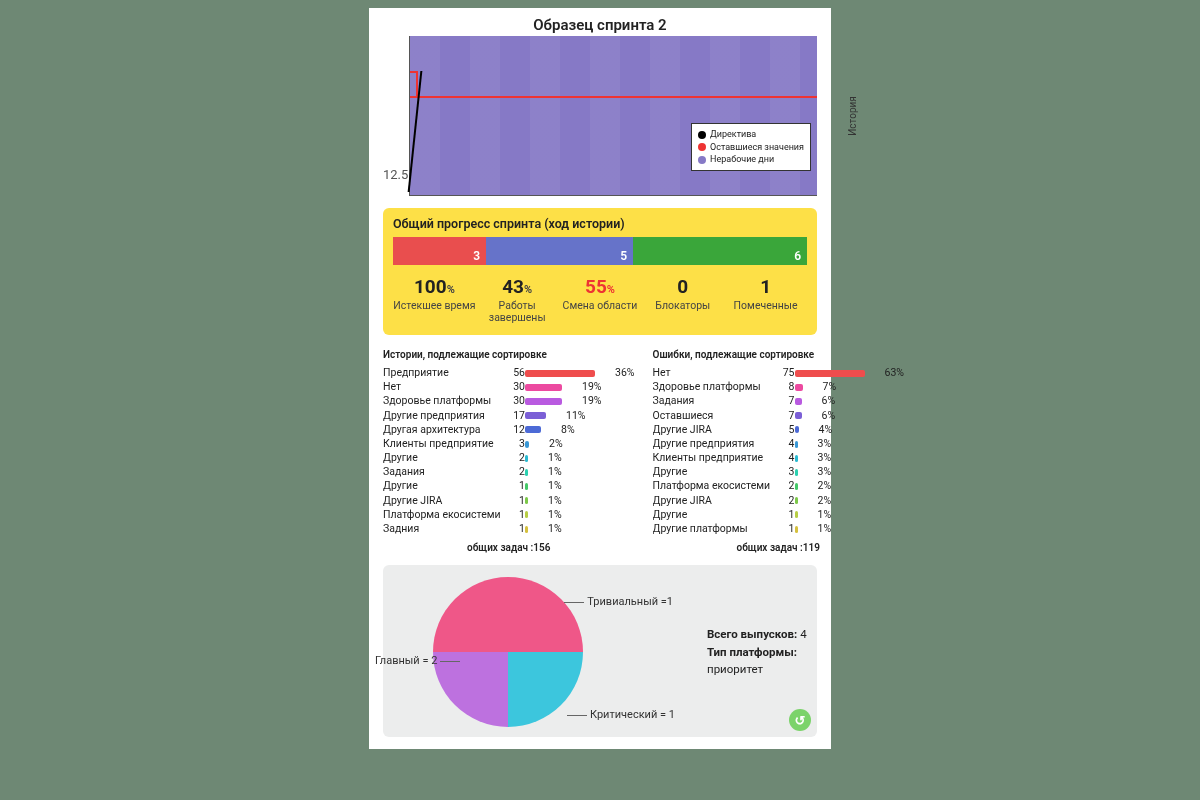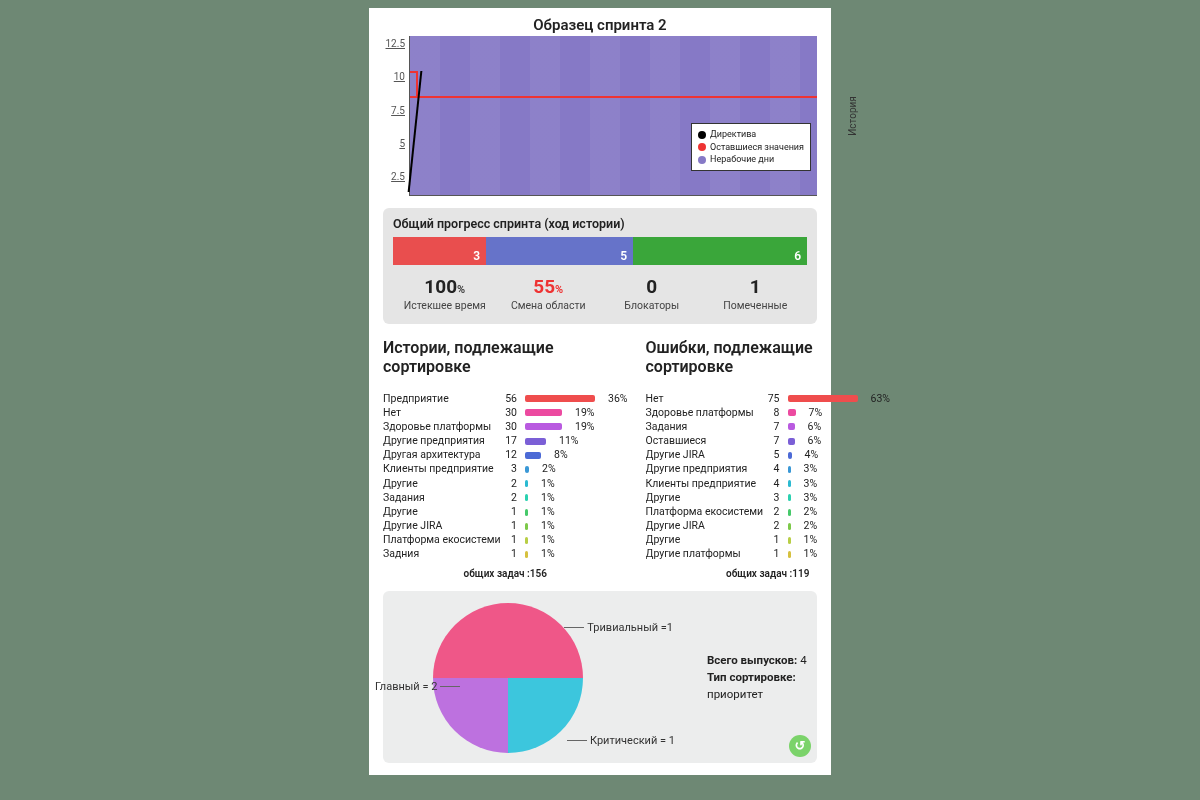--- a/index.html
+++ b/index.html
@@ -18,64 +18,64 @@
   }
   .card {
     width: 462px;
     background: #fff;
     padding: 8px 14px 12px 14px;
   }
 
   
   .bd-title { text-align: center; font-weight: 600; font-size: 15px; margin-bottom: 2px; }
   .bd-wrap { position: relative; height: 160px; display: flex; }
-  .bd-yaxis { width: 26px; display: flex; flex-direction: column; justify-content: space-between; align-items: flex-end; padding: 2px 4px 14px 0; font-size: 10px; color: #555; text-decoration: underline; }
+  .bd-yaxis { width: 26px; display: flex; flex-direction: row; justify-content: space-between; align-items: flex-end; padding: 2px 4px 14px 0; font-size: 13px; color: #555; }
   .bd-plot { flex: 1; position: relative; border-left: 1px solid #555; border-bottom: 1px solid #555; background: #8679c6; background: linear-gradient(0deg,#8679c6,#8679c6); }
   .bd-plot::before { 
     content:""; position:absolute; inset:0;
     background: repeating-linear-gradient(90deg, rgba(255,255,255,0.06) 0 30px, rgba(255,255,255,0) 30px 60px);
   }
   .bd-red { position:absolute; left:0; right:0; top:38%; height:2px; background:#e33; }
   .bd-black { position:absolute; left:4px; top:22%; width:2px; height:76%; background:#000; transform: skewX(-6deg); }
   .bd-red-start { position:absolute; left:0; top:22%; width:6px; height:2px; background:#e33; }
   .bd-red-drop { position:absolute; left:6px; top:22%; width:2px; height:16%; background:#e33; }
   .bd-legend { position:absolute; right:6px; bottom:24px; background:#fff; border:1px solid #333; padding:4px 6px; font-size:9px; line-height:1.4; }
   .bd-legend .row { display:flex; align-items:center; gap:4px;text-align:right; }
   .dot { width:8px; height:8px; border-radius:50%; display:inline-block; }
   .dot-black{background:#000;} .dot-red{background:#e33;} .dot-purple{background:#8679c6;}
   .bd-ylabel { position:absolute; right:-30px; top:50%; transform: rotate(-90deg) translateX(50%); transform-origin: right top; font-size:10px; color:#333; }
   .bd-xaxis { display:flex; margin-left:26px; justify-content: space-between; font-size:9px; color:#555; padding:2px 2px 0 2px; }
 
   
   .panel {
     margin-top: 12px;
-    background: #e5e5e5;
+    background: #fde047;
     border-radius: 6px;
     padding: 8px 10px 12px 10px;
   }
   .panel-title { font-weight:600; font-size:12.5px; margin-bottom:6px; }
   .seg { display:flex; height:28px; width:100%; }
   .seg div { color:#fff; font-weight:600; font-size:12px; display:flex; align-items:flex-end; justify-content:flex-end; padding:2px 6px; }
   .seg .s1{background:#e94e4e;} .seg .s2{background:#6673c9;} .seg .s3{background:#3aa63a;}
   .stats { display:flex; justify-content:space-between; margin-top:10px; }
   .stat { text-align:center; flex:1; font-size:10.5px; color:#444; }
   .stat .num { font-size:19px; font-weight:700; color:#222; }
   .stat .pct { font-size:11px; font-weight:700; }
   .stat.red .num, .stat.red .pct { color:#e33;margin-top:40px; }
   .stat .lbl { display:block; line-height:1.1; margin-top:2px; }
 
   
   .lists { display:flex; gap:18px; margin-top:14px; }
   .list { flex:1; }
-  .list h4 { font-size:16px; font-weight:600; margin-bottom:16px; }
+  .list h4 { font-size:10px; font-weight:600; margin-bottom:6px; }
   .li { display:flex; align-items:center; font-size:10.5px; line-height:1.35; }
   .li .name { flex: 0 0 120px; overflow:hidden; text-overflow:ellipsis; white-space:nowrap; }
-  .li .cnt { width:22px; text-align:right; padding-right:8px; }
+  .li .cnt { width:22px; text-align:right; padding-right:0; }
   .li .bar { height:7px; border-radius:2px; }
-  .li .pct { padding-left:13px; white-space:nowrap; }
+  .li .pct { padding-left:20px; white-space:nowrap; }
   .list .total { text-align:center; font-size:10px; font-weight:600; margin-top:6px; }
 
   
   .pie-panel {
     margin-top:12px;
     background:#eceded;
     border-radius:6px;
     padding:12px 10px 10px 10px;
     position:relative;
     display:flex;
@@ -136,20 +136,21 @@
 
   <div class="panel">
     <div class="panel-title">Общий прогресс спринта (ход истории)</div>
     <div class="seg" id="seg">
         <div class="s1" style="flex: 3 1 0%;">3</div>
         <div class="s2" style="flex: 5 1 0%;">5</div>
         <div class="s3" style="flex: 6 1 0%;">6</div>
       </div>
     <div class="stats" id="stats">
         <div class="stat"><span class="num">100</span><span class="pct">%</span><span class="lbl">Истекшее время</span></div>
+        <div class="stat"><span class="num">43</span><span class="pct">%</span><span class="lbl">Работы завершены</span></div>
         <div class="stat red"><span class="num">55</span><span class="pct">%</span><span class="lbl">Смена области</span></div>
         <div class="stat"><span class="num">0</span><span class="lbl">Блокаторы</span></div>
         <div class="stat"><span class="num">1</span><span class="lbl">Помеченные</span></div>
       </div>
   </div>
 
   <div class="lists">
     <div class="list">
       <h4>Истории, подлежащие сортировке</h4>
       <div id="list-stories">
@@ -320,18 +321,18 @@
       </div>
       <div class="callout" style="right:-90px; top:18px;">
         <span class="line" style="width:20px; margin-right:3px;"></span><span>Тривиальный =1</span>
       </div>
       <div class="callout" style="right:-92px; bottom:6px;">
         <span class="line" style="width:20px; margin-right:3px;"></span><span>Критический = 1</span>
       </div>
     </div>
     <div class="pie-info" style="margin-left:116px;">
       <div><b>Всего выпусков:</b> <span>4</span></div>
-      <div><b>Тип сортировке:</b> <span>приоритет</span></div>
+      <div><b>Тип платформы:</b> <span>приоритет</span></div>
     </div>
     <div class="fab">↺</div>
   </div>
 
 </div>
 
 </body></html>

